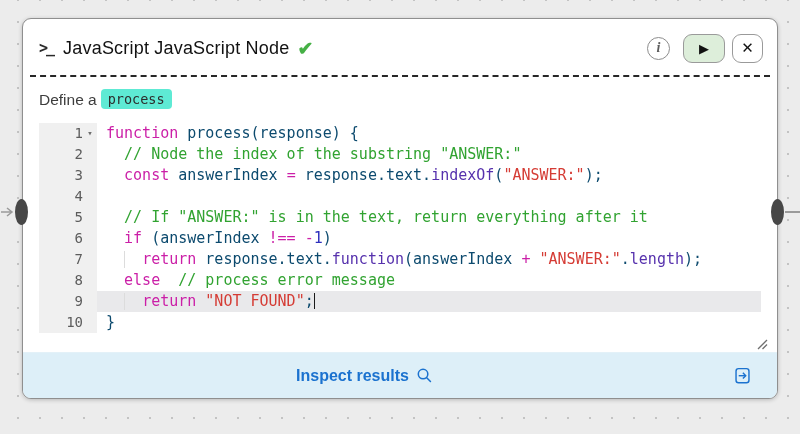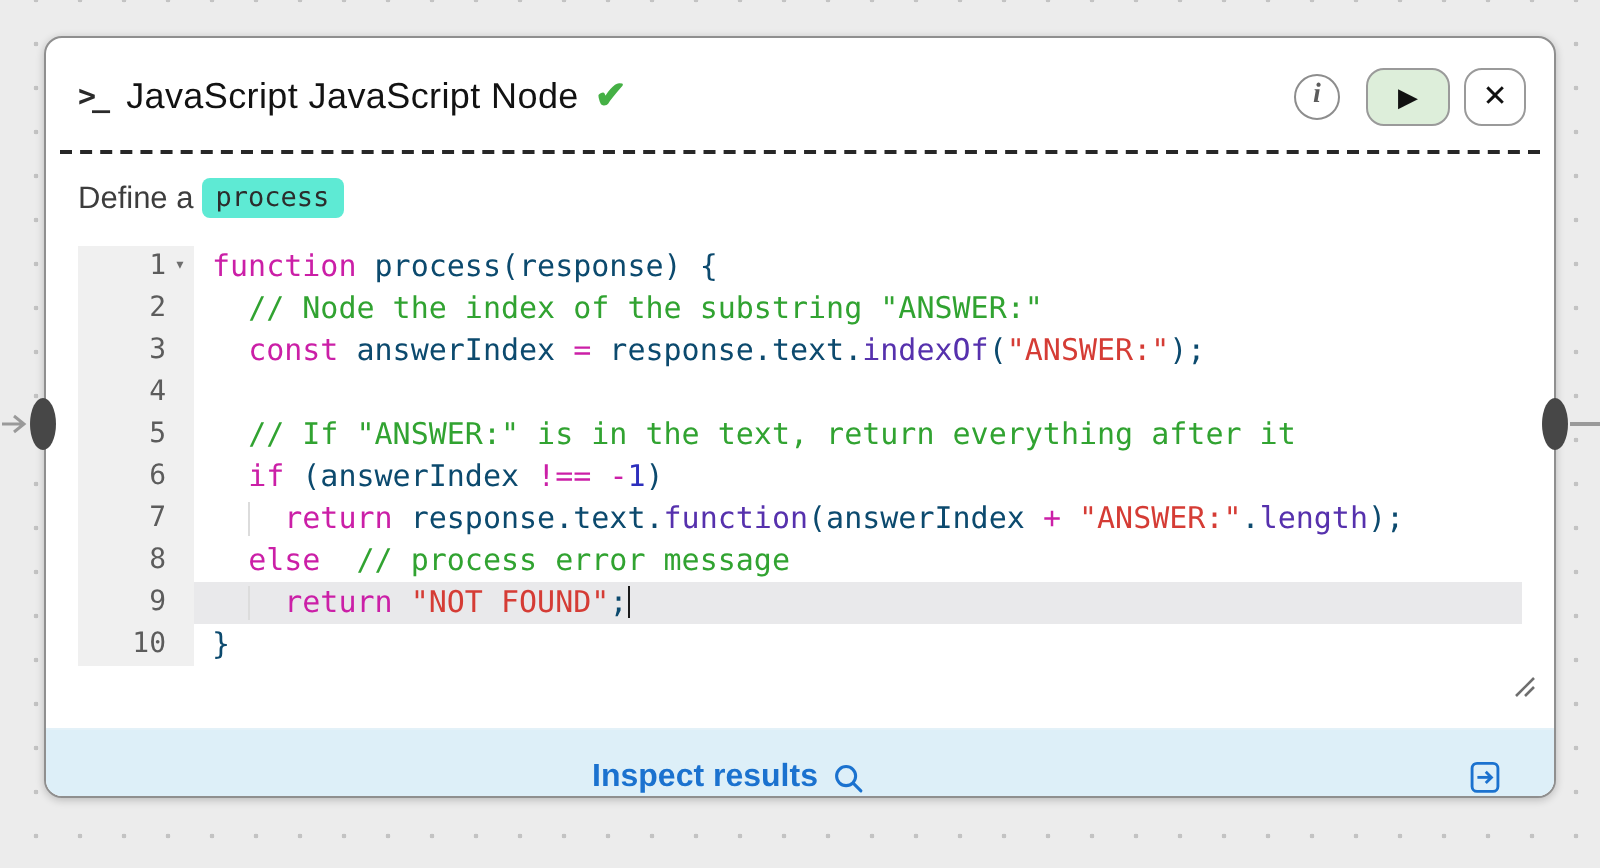--- a/index.html
+++ b/index.html
@@ -48,22 +48,22 @@
   .tk-k { color:var(--c-keyword); }
   .tk-c { color:var(--c-comment); }
   .tk-s { color:var(--c-string); }
   .tk-f { color:var(--c-func);margin-top:16px; }
   .tk-n { color:var(--c-number); }
   .tk-p { color:#0c4a6e; }
   .caret { display:inline-block; width:1.5px; height:16px; background:#1a1a1a; vertical-align:-3px; }
   
   .grip { position:absolute; right:9px; bottom:44px; cursor:nwse-resize; }
   
-  .ftr { position:absolute; left:0; right:0; bottom:0; height:34px; background:var(--c-footer_bg);
-    border-radius:0 0 8px 8px; display:flex; align-items:flex-end; border-top:1px solid #e3f1f8; }
+  .ftr { position:absolute; left:0; right:0; bottom:0; height:46px; background:var(--c-footer_bg);
+    border-radius:0 0 8px 8px; display:flex; align-items:center; border-top:1px solid #e3f1f8; }
   .inspect { flex:1; display:flex; align-items:center; justify-content:center; gap:7px;
     color:var(--c-accent); font-size:16px; font-weight:700; cursor:pointer; }
   .ftr-div { width:1px; background:#b9d3e2; margin:2px 0; }
   .open-btn { width:70px; display:flex; align-items:center; justify-content:center; color:var(--c-accent); cursor:pointer; }
   
   .handle { position:absolute; width:13px; height:26px; border-radius:50%; background:#474747; cursor:crosshair; }
   .handle-l { left:15px; top:199px; }
   .handle-r { left:771px; top:199px; }
   .wire-in { position:absolute; left:0px; top:204px; }
   .wire-out { position:absolute; left:785px; top:211px; width:15px; height:1.5px; background:#9a9a9a; }

